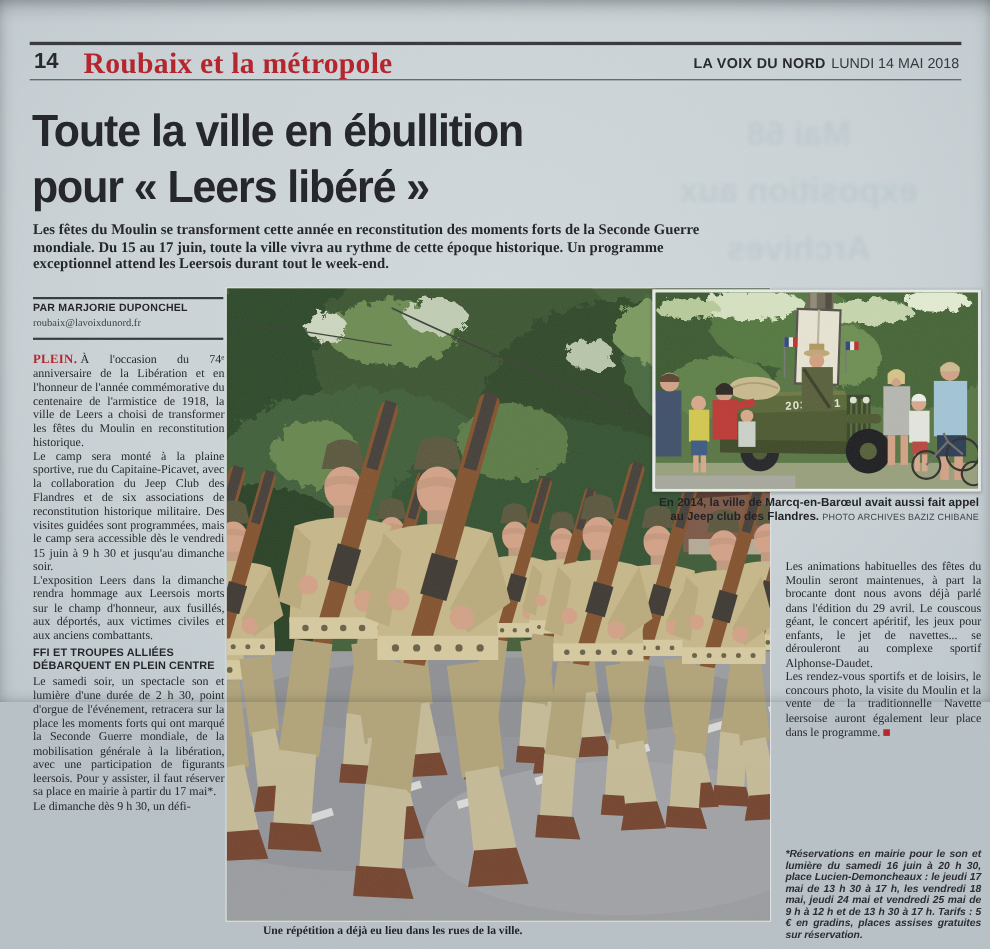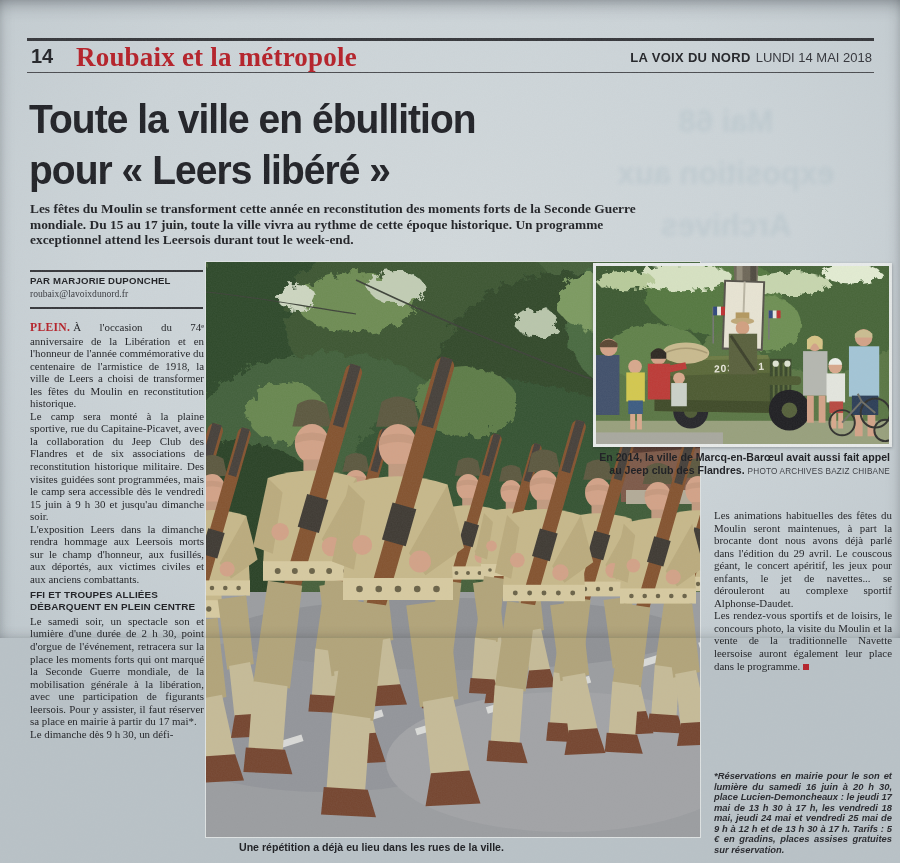--- a/index.html
+++ b/index.html
@@ -73,21 +73,21 @@
   .photo-jeep{position:absolute;left:593px;top:263px;width:299px;height:184px;z-index:5;
     border:3px solid #e9eceb;box-sizing:border-box;box-shadow:0 1px 3px rgba(30,35,40,.35);
     background:#5a7644;overflow:hidden;}
   .photo-main svg,.photo-jeep svg{display:block;}
 
   .caption-jeep{position:absolute;left:598px;top:451px;width:292px;z-index:4;text-align:right;
     font-family:"Liberation Sans",sans-serif;font-weight:700;font-size:10.6px;
     line-height:13.4px;color:#1b1c20;}
   .caption-jeep .credit{font-weight:400;font-size:8.2px;letter-spacing:.2px;color:#3a3b40;}
   .caption-main{position:absolute;left:207px;top:841px;width:520px;z-index:4;text-align:left;
-    font-family:Liberation Sans, sans-serif;font-weight:700;font-size:10.6px;color:#1b1c20;padding-left:32px;}
+    font-family:Liberation Serif, serif;font-weight:700;font-size:10.6px;color:#1b1c20;padding-left:32px;}
 </style>
 </head>
 <body>
 
 <div class="page">
 
   <div class="rule rule-top"></div>
   <div class="pagenum">14</div>
   <div class="kicker">Roubaix et la métropole</div>
   <div class="masthead">

